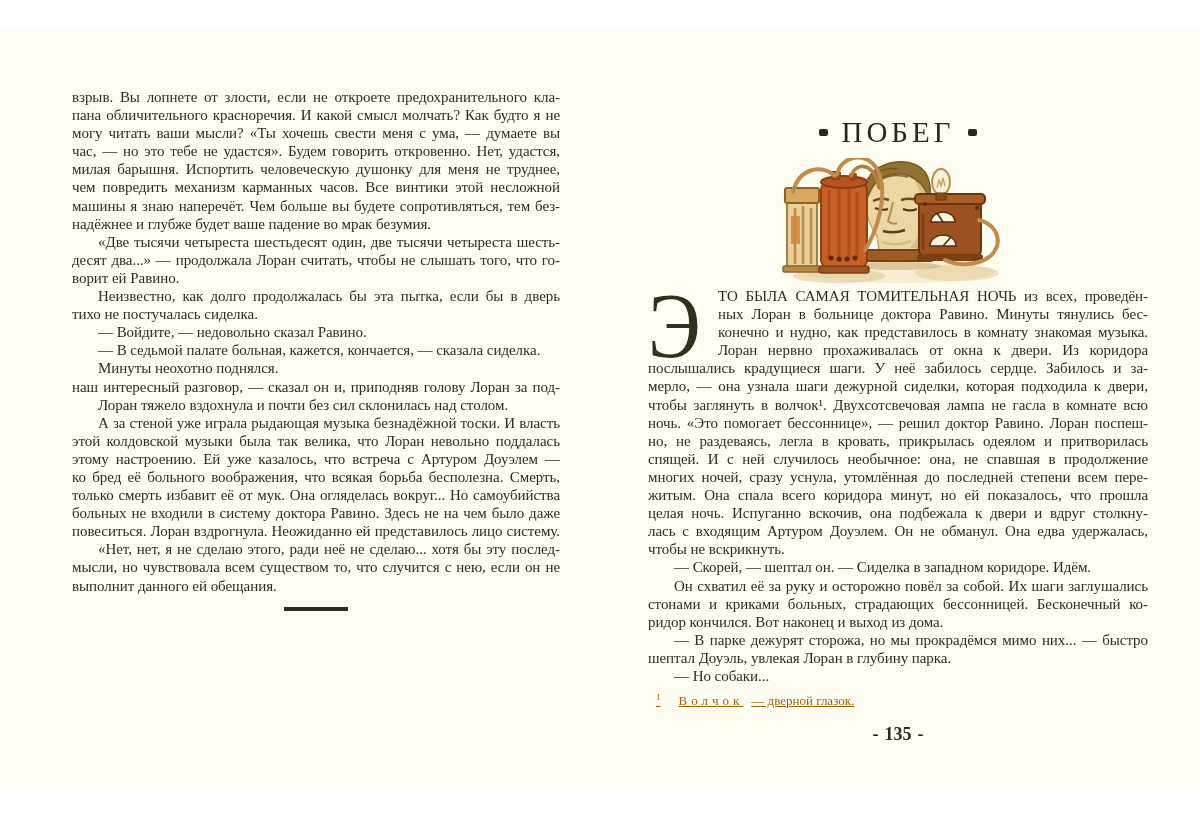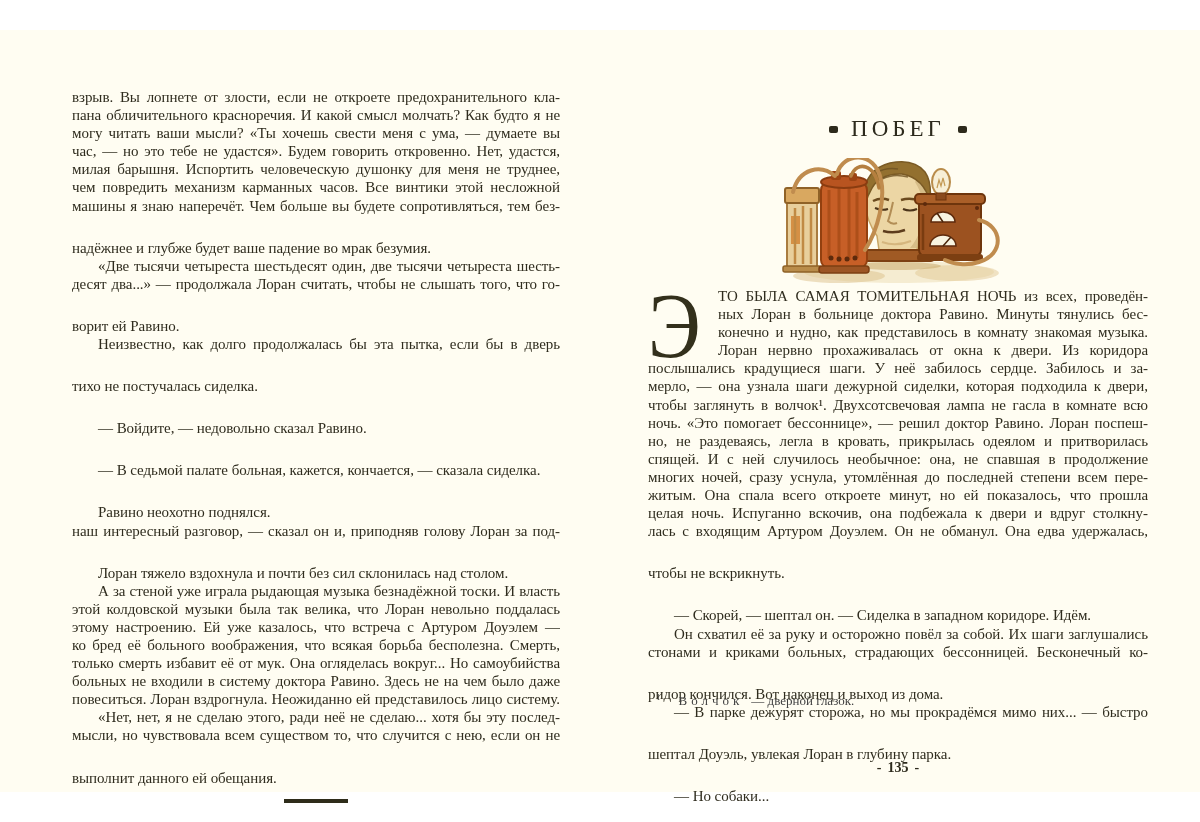--- a/index.html
+++ b/index.html
@@ -10,45 +10,45 @@
     color:#2f2c1e;
   }
   .paper{position:absolute;left:0;top:30px;width:1200px;height:762px;background:#fffdf2;}
   .page{position:absolute;}
   .left-page{left:72px;top:88px;width:488px;}
   .right-page{left:648px;top:0;width:500px;height:822px;}
   .line{
     font-size:15px;line-height:18.1px;height:18.1px;overflow:hidden;
     text-align:justify;text-align-last:justify;letter-spacing:-0.05px;
   }
-  .line.last{text-align:center;text-align-last:left;margin-top:24px;}
+  .line.last{text-align:center;text-align-last:left;}
   .line.ind{text-indent:26px;}
   .divider{width:64px;height:4px;background:#2e2c1a;margin:12px auto 0 auto;}
   .chapter-head{
     position:absolute;top:116px;left:0;width:100%;
     display:flex;align-items:center;justify-content:center;gap:13px;
   }
   .chapter-title{
-    margin:0;font-size:23px;font-weight:normal;letter-spacing:4px;
+    margin:0;font-size:29px;font-weight:normal;letter-spacing:4px;
     color:#2d2a1c;white-space:nowrap;
   }
   .orn{width:9px;height:7px;background:#2d2a1c;border-radius:2px;flex:0 0 auto;}
   .illustration{position:absolute;top:158px;left:133px;width:230px;height:130px;}
   .rp-text{position:absolute;top:287px;left:0;width:500px;}
   .dropcap{
     float:left;width:62px;height:72px;margin:0 8px 0 0;
     font-size:94px;line-height:76px;color:#33301c;
     transform:scaleX(0.85);transform-origin:left top;
   }
-  .footnote{position:absolute;top:692px;left:0;width:100%;font-size:13px;color:#404040;}
+  .footnote{position:absolute;top:692px;left:0;width:100%;font-size:13px;color:#a16207;text-decoration:underline;}
   .fn-marker{font-size:9px;vertical-align:super;margin:0 18px 0 8px;}
   .fn-term{letter-spacing:4px;margin-right:8px;}
   .folio{
     position:absolute;top:724px;left:0;width:100%;text-align:center;
-    font-weight:bold;font-size:14px;color:#2d2a1c;margin-top:36px;
+    font-weight:bold;font-size:18px;color:#2d2a1c;
   }
   .folio span{margin:0 3px;}
 </style>
 </head>
 <body>
 
 <div class="paper"></div>
 
 <div class="page left-page">
   <div class="line">взрыв. Вы лопнете от злости, если не откроете предохранительного кла-</div>
@@ -59,21 +59,21 @@
   <div class="line">чем повредить механизм карманных часов. Все винтики этой несложной</div>
   <div class="line">машины я знаю наперечёт. Чем больше вы будете сопротивляться, тем без-</div>
   <div class="line last">надёжнее и глубже будет ваше падение во мрак безумия.</div>
   <div class="line ind">«Две тысячи четыреста шестьдесят один, две тысячи четыреста шесть-</div>
   <div class="line">десят два...» — продолжала Лоран считать, чтобы не слышать того, что го-</div>
   <div class="line last">ворит ей Равино.</div>
   <div class="line ind">Неизвестно, как долго продолжалась бы эта пытка, если бы в дверь</div>
   <div class="line last">тихо не постучалась сиделка.</div>
   <div class="line last ind">— Войдите, — недовольно сказал Равино.</div>
   <div class="line last ind">— В седьмой палате больная, кажется, кончается, — сказала сиделка.</div>
-  <div class="line last ind">Равино неохотно поднялся.</div>
+  <div class="line last ind">Минуты неохотно поднялся.</div>
   <div class="line">наш интересный разговор, — сказал он и, приподняв голову Лоран за под-</div>
   <div class="line last ind">Лоран тяжело вздохнула и почти без сил склонилась над столом.</div>
   <div class="line ind">А за стеной уже играла рыдающая музыка безнадёжной тоски. И власть</div>
   <div class="line">этой колдовской музыки была так велика, что Лоран невольно поддалась</div>
   <div class="line">этому настроению. Ей уже казалось, что встреча с Артуром Доуэлем — толь-</div>
   <div class="line">ко бред её больного воображения, что всякая борьба бесполезна. Смерть,</div>
   <div class="line">только смерть избавит её от мук. Она огляделась вокруг... Но самоубийства</div>
   <div class="line">больных не входили в систему доктора Равино. Здесь не на чем было даже</div>
   <div class="line">повеситься. Лоран вздрогнула. Неожиданно ей представилось лицо систему.</div>
   <div class="line ind">«Нет, нет, я не сделаю этого, ради неё не сделаю... хотя бы эту послед-</div>
@@ -154,21 +154,21 @@
     <div class="line">ных Лоран в больнице доктора Равино. Минуты тянулись бес-</div>
     <div class="line">конечно и нудно, как представилось в комнату знакомая музыка.</div>
     <div class="line">Лоран нервно прохаживалась от окна к двери. Из коридора</div>
     <div class="line">послышались крадущиеся шаги. У неё забилось сердце. Забилось и за-</div>
     <div class="line">мерло, — она узнала шаги дежурной сиделки, которая подходила к двери,</div>
     <div class="line">чтобы заглянуть в волчок¹. Двухсотсвечовая лампа не гасла в комнате всю</div>
     <div class="line">ночь. «Это помогает бессоннице», — решил доктор Равино. Лоран поспеш-</div>
     <div class="line">но, не раздеваясь, легла в кровать, прикрылась одеялом и притворилась</div>
     <div class="line">спящей. И с ней случилось необычное: она, не спавшая в продолжение</div>
     <div class="line">многих ночей, сразу уснула, утомлённая до последней степени всем пере-</div>
-    <div class="line">житым. Она спала всего откроете минут, но ей показалось, что прошла</div>
+    <div class="line">житым. Она спала всего коридора минут, но ей показалось, что прошла</div>
     <div class="line">целая ночь. Испуганно вскочив, она подбежала к двери и вдруг столкну-</div>
     <div class="line">лась с входящим Артуром Доуэлем. Он не обманул. Она едва удержалась,</div>
     <div class="line last">чтобы не вскрикнуть.</div>
     <div class="line last ind">— Скорей, — шептал он. — Сиделка в западном коридоре. Идём.</div>
     <div class="line ind">Он схватил её за руку и осторожно повёл за собой. Их шаги заглушались</div>
     <div class="line">стонами и криками больных, страдающих бессонницей. Бесконечный ко-</div>
     <div class="line last">ридор кончился. Вот наконец и выход из дома.</div>
     <div class="line ind">— В парке дежурят сторожа, но мы прокрадёмся мимо них... — быстро</div>
     <div class="line last">шептал Доуэль, увлекая Лоран в глубину парка.</div>
     <div class="line last ind">— Но собаки...</div>

